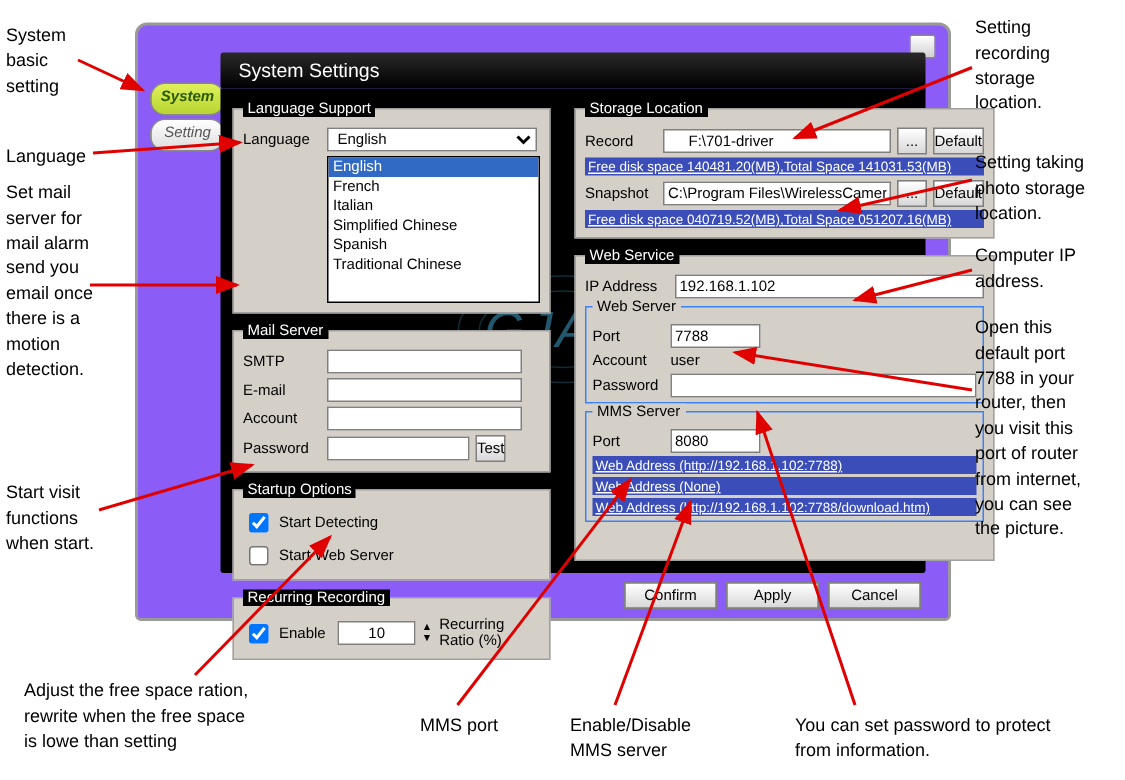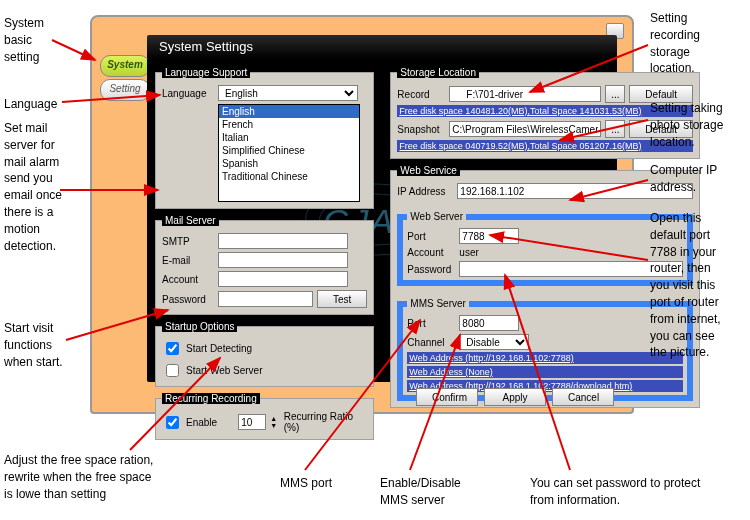--- a/index.html
+++ b/index.html
@@ -1,39 +1,39 @@
 <!DOCTYPE html>
 <html><head>
 <meta charset="utf-8">
 <style>
 body{margin:0;font-family:Arial,sans-serif;font-size:10px;background:#fff;width:750px;height:520px;position:relative;overflow:hidden}
 .note{position:absolute;font-size:12px;color:#000;line-height:1.4}
 .arrow{position:absolute;pointer-events:none}
-.app-window{position:absolute;left:90px;top:15px;width:540px;height:395px;background:#fdba74;border:2px solid #999;border-radius:8px 8px 4px 4px}
+.app-window{position:absolute;left:90px;top:15px;width:540px;height:395px;background:#8b5cf6;border:2px solid #999;border-radius:8px 8px 4px 4px}
 .app-window::before{content:"";position:absolute;right:8px;top:6px;width:16px;height:14px;border:1px solid #888;border-radius:2px;background:linear-gradient(#fff,#d0d0d0)}
 .titlebar{position:absolute;left:55px;top:18px;right:15px;height:24px;background:linear-gradient(#2a2a2a,#000);color:#fff;font-size:13px;line-height:24px;padding-left:12px;border-radius:2px 2px 0 0}
 .sidebtn{position:absolute;left:8px;width:48px;height:20px;border-radius:10px;font-size:10px;text-align:center;line-height:18px;font-style:italic;border:1px solid #888}
 .sidebtn.sys{top:38px;background:linear-gradient(#dff15a,#b8d432);color:#2a5a00;font-weight:bold}
 .sidebtn.set{top:62px;background:linear-gradient(#fff,#ddd);color:#555}
 .panel{position:absolute;left:55px;top:42px;right:15px;bottom:30px;background:#000;border-radius:0 0 2px 2px;color:#000}
 .inner{position:absolute;inset:8px;display:flex;gap:16px}
 .leftcol,.rightcol{flex:1;display:flex;flex-direction:column;gap:6px}
 fieldset{border:1px solid #a0a0a0;margin:0;padding:4px 6px 6px;background:#d4d0c8;font-size:10px}
 legend{padding:0 3px;color:#fff;background:#000}
 fieldset fieldset legend{color:#000;background:#d4d0c8}
 .row{display:flex;align-items:center;gap:4px;margin-top:3px}
 .lbl{width:52px;text-align:left}
 input[type=text],input[type=password],select{font-size:10px;border:1px solid #808080;background:#fff;height:16px;box-sizing:border-box;padding:0 2px}
-.btn{font-size:10px;border:1px solid #808080;background:linear-gradient(#fff,#d8d8d8);height:18px;padding:0 15px;cursor:pointer}
+.btn{font-size:10px;border:1px solid #808080;background:linear-gradient(#fff,#d8d8d8);height:18px;padding:0 0;cursor:pointer}
 .smbtn{width:20px;padding:0;text-align:center}
 .bluebar{background:#3a4db8;color:#fff;font-size:9px;padding:1px 2px;margin-top:2px;text-decoration:underline;white-space:nowrap;overflow:hidden}
 .langlist{border:1px solid #000;background:#fff;width:140px;height:96px;overflow:hidden;font-size:10px}
 .langlist .opt{padding:0 3px;line-height:13px}
 .langlist .opt.sel{background:#316ac5;color:#fff}
-.webserv{border:6px solid #3b82f6;padding:3px 4px;margin-top:12px}
+.webserv{border:1px solid #3b82f6;padding:3px 4px;margin-top:0}
 .readonly{background:#c0c0c0}
 .bottombar{position:absolute;right:18px;bottom:6px;display:flex;gap:6px}
 .watermark{position:absolute;left:50%;top:50%;transform:translate(-50%,-50%);font-size:34px;color:#3da0c8;font-style:italic;letter-spacing:2px;opacity:.55;pointer-events:none;z-index:0}
 .watermark::before,.watermark::after{content:"";position:absolute;border:1px solid #3da0c8;border-radius:50%;opacity:.5}
 .watermark::before{width:140px;height:70px;left:-18px;top:-18px}
 .watermark::after{width:110px;height:50px;left:-4px;top:-8px}
 svg.arrow line,svg.arrow path{stroke:#e00000;stroke-width:2}
 svg.arrow polygon{fill:#e00000}
 </style>
 </head>
@@ -98,21 +98,21 @@
               <input type="checkbox" style="">
               <span>Start Web Server</span>
             </div>
       </fieldset>
 
       <fieldset>
         <legend>Recurring Recording</legend>
         <div class="row">
           <input type="checkbox" checked="" style="">
           <span>Enable</span>
-          <input type="text" style="width: 28px; margin-left: 17px;" value="10">
+          <input type="text" style="width: 52px; text-align: center; margin-left: 4px;" value="10">
           <span style="display:inline-block;width:10px;line-height:7px;font-size:7px">▲<br>▼</span>
           <span>Recurring Ratio (%)</span>
         </div>
       </fieldset>
     </div>
 
     <div class="rightcol">
       <fieldset>
         <legend>Storage Location</legend>
         <div class="row">
@@ -152,24 +152,20 @@
                 <span class="lbl" style="width:48px">Password</span>
                 <input type="password" style="flex: 1 1 0%;">
               </div>
         </fieldset>
 
         <fieldset class="webserv">
           <legend>MMS Server</legend>
           <div class="row">
                 <span class="lbl" style="width:48px">Port</span>
                 <input type="text" style="width: 60px;" value="8080">
-              </div>
-          <div class="row">
-                <span class="lbl" style="width:48px">Channel</span>
-                <select style="width:70px"><option>Disable</option></select>
               </div>
           <div class="bluebar">Web Address (http://192.168.1.102:7788)</div>
           <div class="bluebar">Web Address (None)</div>
           <div class="bluebar">Web Address (http://192.168.1.102:7788/download.htm)</div>
         </fieldset>
       </fieldset>
     </div>
    </div>
   </div>
 
@@ -188,21 +184,21 @@
 server for
 mail alarm
 send you
 email once
 there is a
 motion
 detection.</div>
 <div class="note" style="left:4px;top:320px;white-space:pre">Start visit
 functions
 when start.</div>
-<div class="note" style="left:4px;top:452px;white-space:pre">Adjust the free space ration,
+<div class="note" style="left:16px;top:452px;white-space:pre">Adjust the free space ration,
 rewrite when the free space
 is lowe than setting</div>
 <div class="note" style="left:280px;top:475px">MMS port</div>
 <div class="note" style="left:380px;top:475px;white-space:pre">Enable/Disable
 MMS server</div>
 <div class="note" style="left:530px;top:475px;white-space:pre">You can set password to protect
 from information.</div>
 <div class="note" style="left:650px;top:10px;white-space:pre">Setting
 recording
 storage

